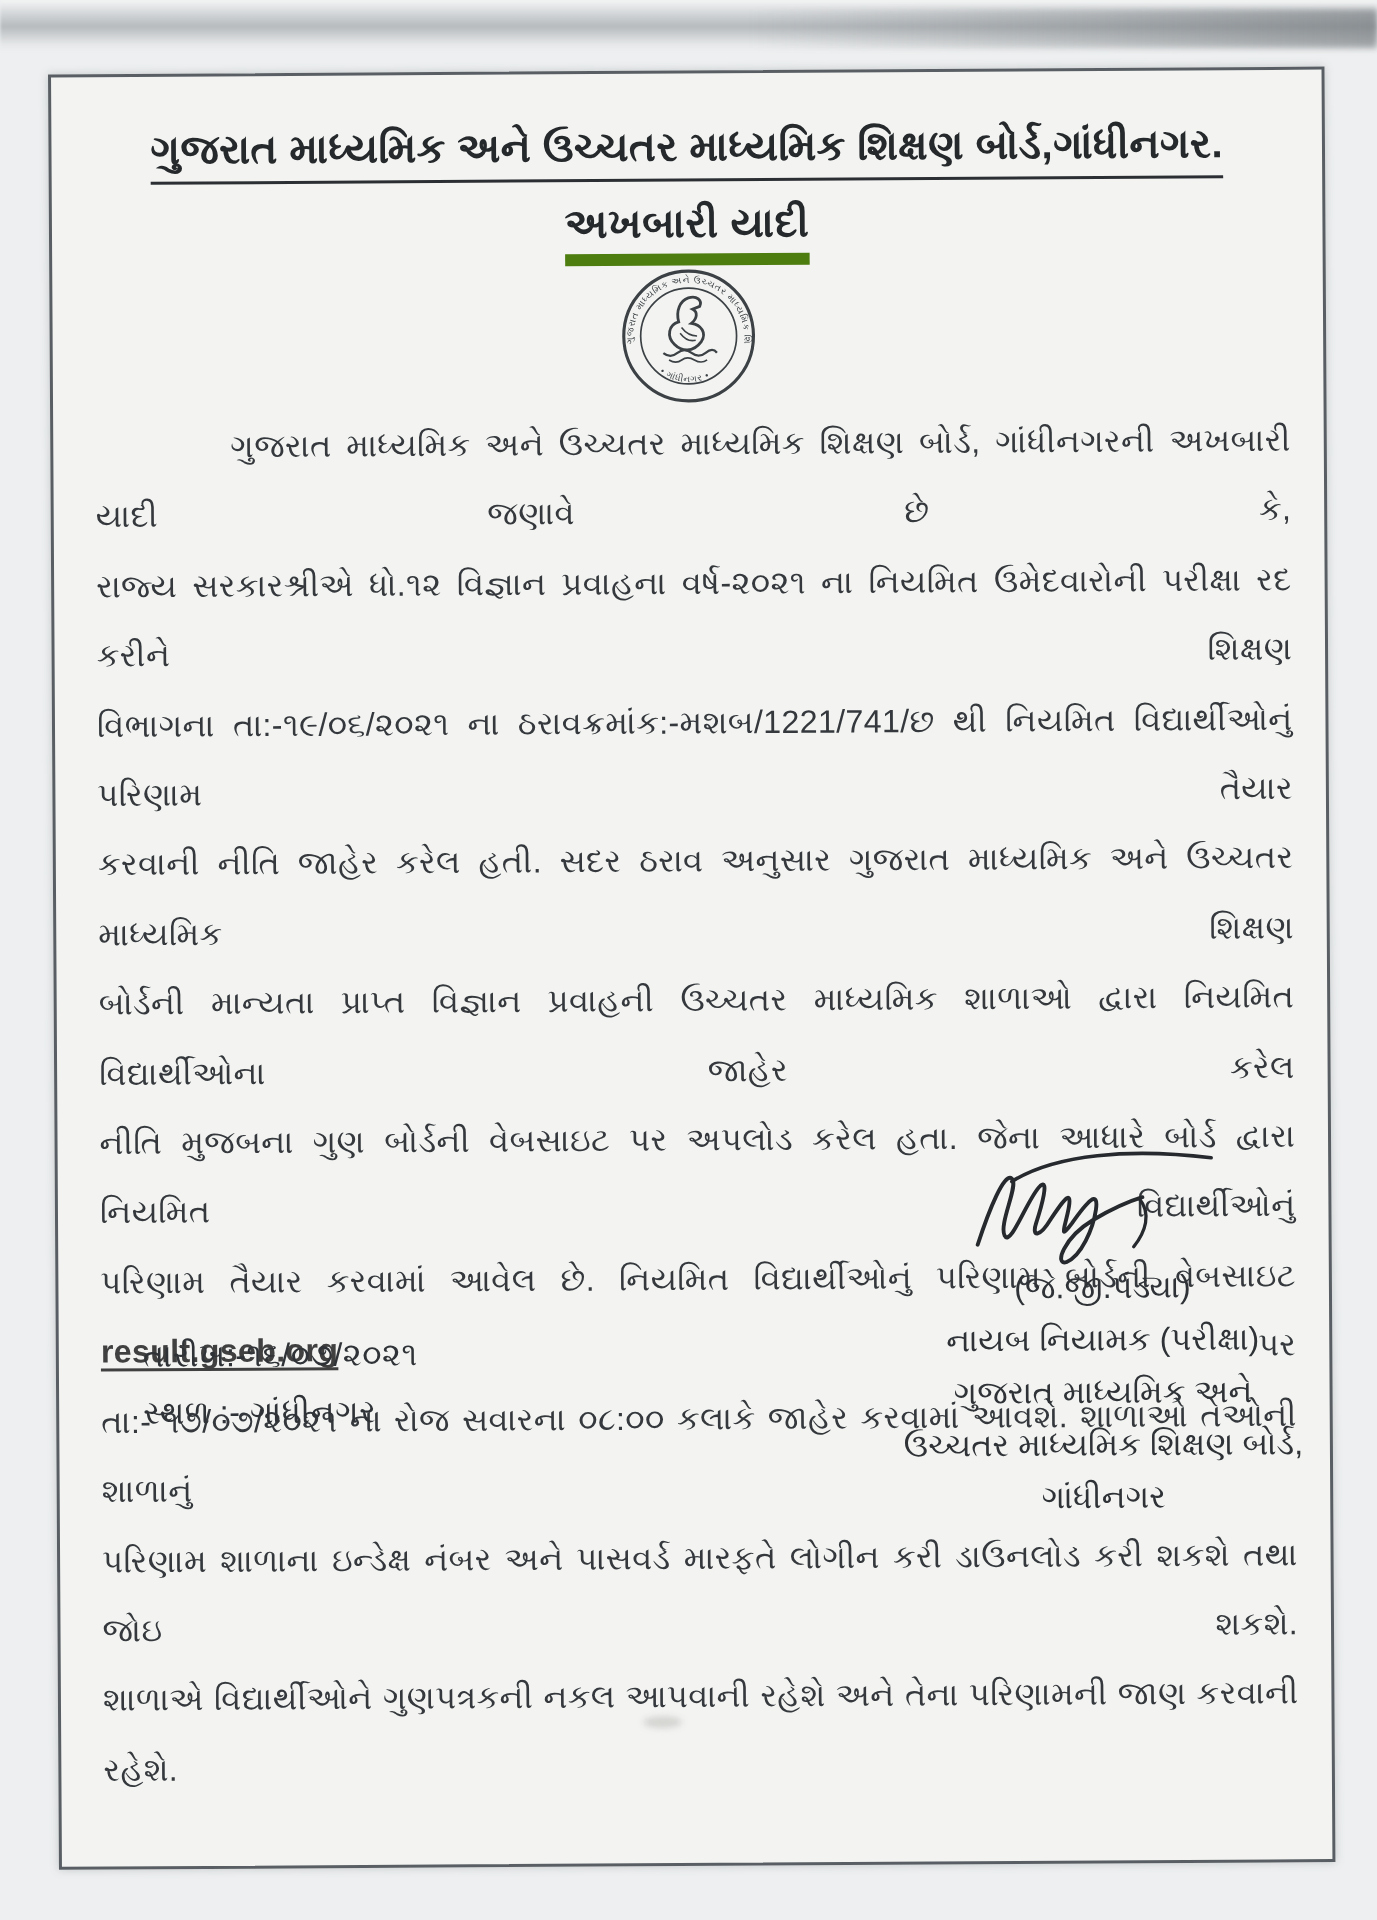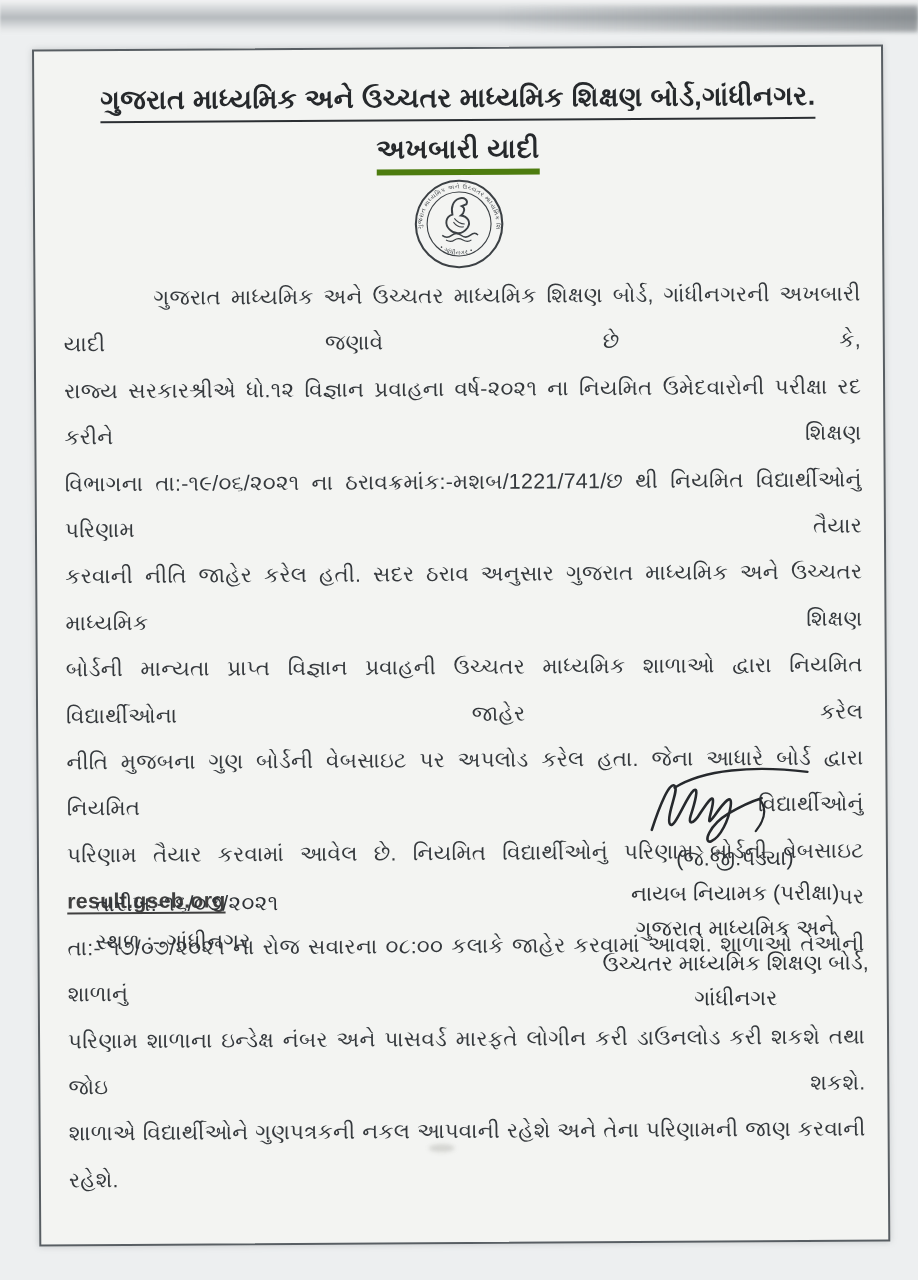--- a/index.html
+++ b/index.html
@@ -30,21 +30,21 @@
     box-shadow:0 0 6px rgba(120,125,130,.35);
   }
   .title-block{position:absolute;top:34px;left:0;width:100%;text-align:center;}
   .title-main{
     display:inline-block;font-size:27px;font-weight:bold;color:#26292c;
     border-bottom:2px solid #2b2f33;padding-bottom:5px;letter-spacing:.3px;
   }
   .title-sub-wrap{margin-top:13px;}
   .title-sub{
     display:inline-block;font-size:27px;font-weight:bold;color:#26292c;
-    border-bottom:6px solid #4d7c0f;padding-bottom:4px;letter-spacing:.5px;
+    border-bottom:8px solid #4d7c0f;padding-bottom:4px;letter-spacing:.5px;
   }
   .logo-wrap{position:absolute;top:128px;left:0;width:100%;text-align:center;}
   .logo-wrap svg{display:inline-block;}
   .seal-stroke{fill:none;stroke:#3c4145;}
   .seal-text{font-size:6.5px;fill:#3c4145;letter-spacing:.5px;}
   .body-text{
     position:absolute;left:28px;right:22px;top:224px;
     font-size:21.5px;line-height:46.4px;color:#35393d;letter-spacing:.2px;
   }
   .bodyline{text-align:justify;text-align-last:justify;white-space:normal;}

